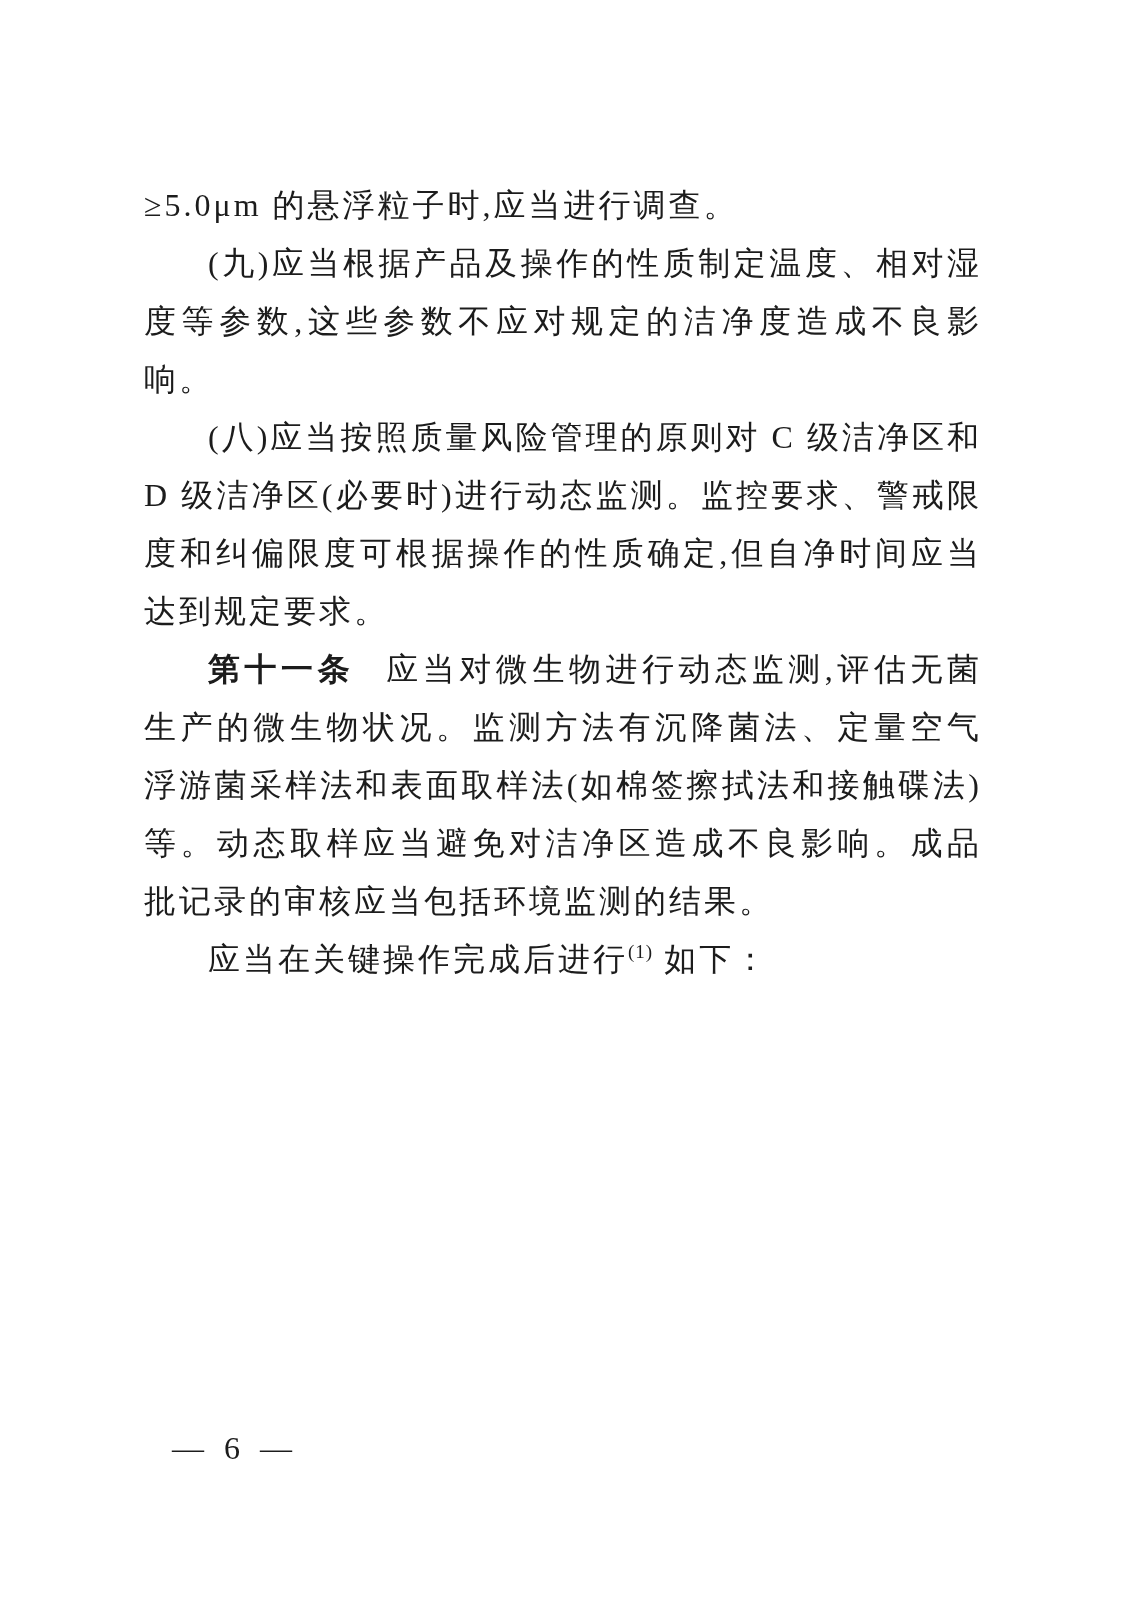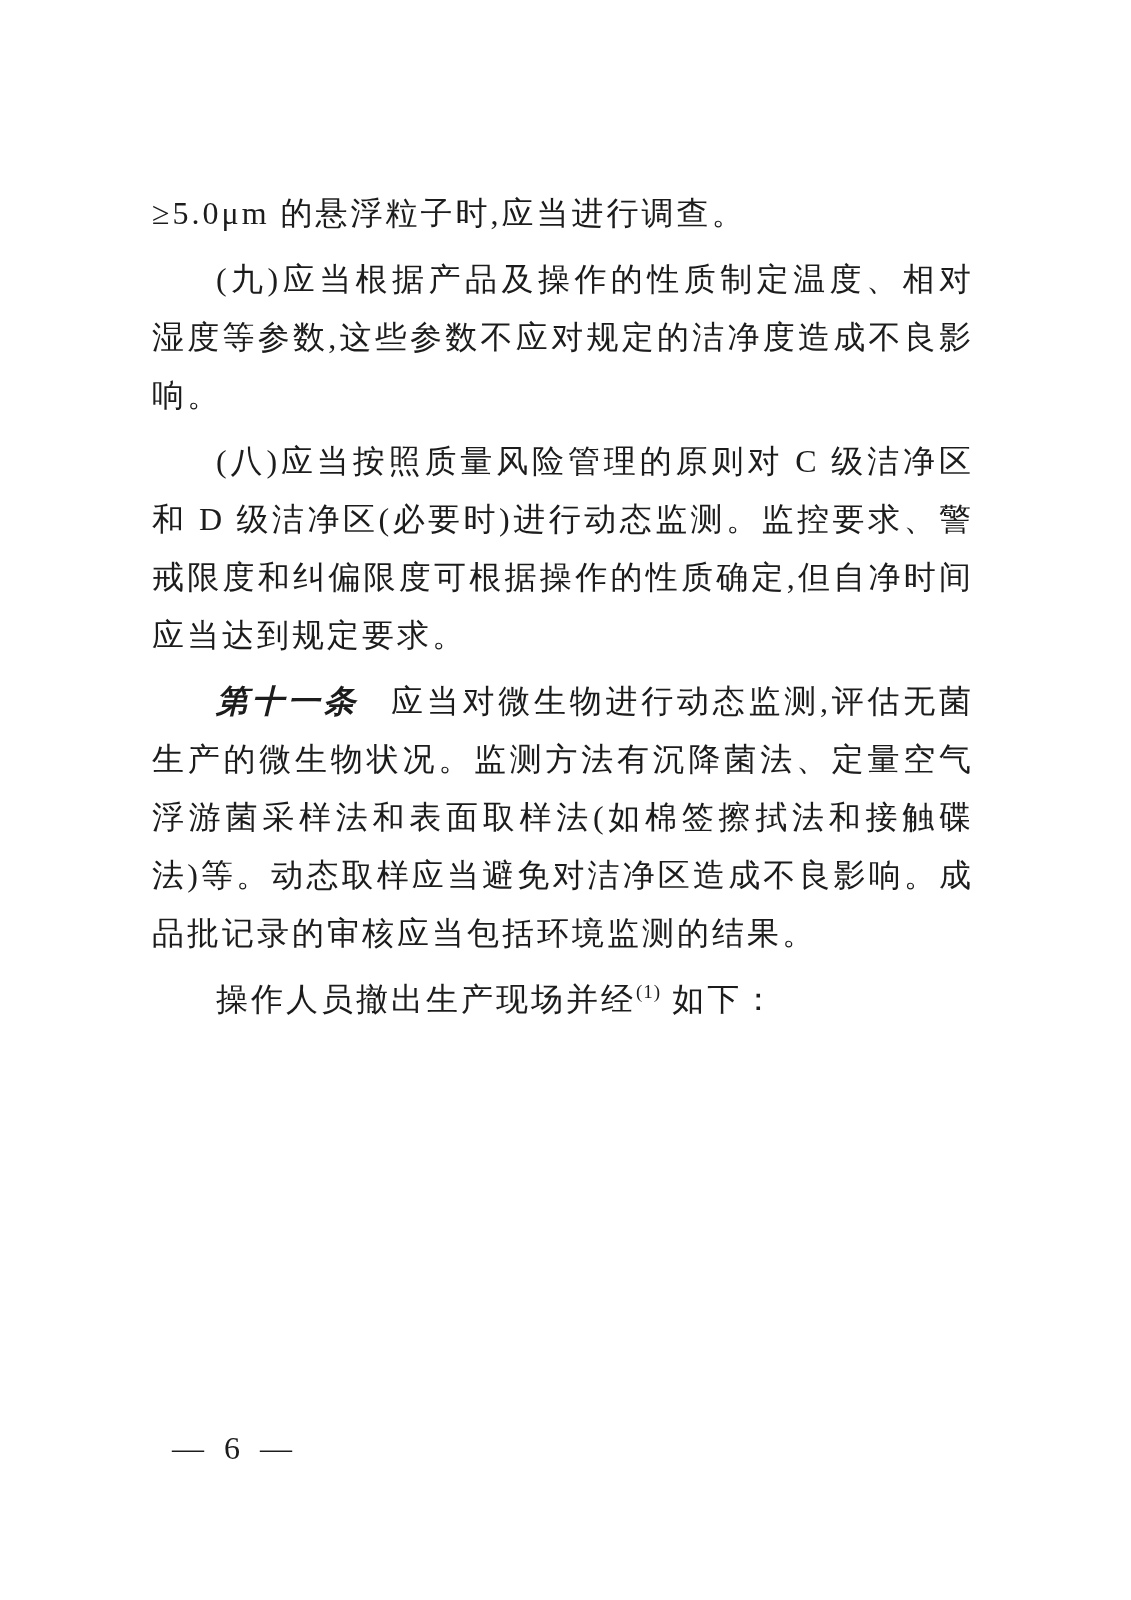--- a/index.html
+++ b/index.html
@@ -21,32 +21,31 @@
     left: 144px;
     top: 176px;
     width: 838px;
     font-size: 32px;
     line-height: 58px;
     text-align: justify;
     text-justify: inter-ideograph;
     letter-spacing: 3px;
   }
   .para {
-    margin: 8px;
+    margin: 0;
     padding: 0;
     text-indent: 2em;
   }
   .para.no-indent {
     text-indent: 0;
   }
   .article-label {
     font-family: "Liberation Sans", "DejaVu Sans", sans-serif;
     font-weight: bold;
     margin-right: 1em;
-    font-style: italic;
   }
   .footnote-ref {
     font-size: 19px;
     letter-spacing: 1px;
     vertical-align: super;
     line-height: 0;
   }
   .footer {
     position: absolute;
     left: 172px;
@@ -70,20 +69,20 @@
     <p class="para">(九)应当根据产品及操作的性质制定温度、相对湿度等参数,这些参数不应对规定的洁净度造成不良影响。</p>
 
     <p class="para">(八)应当按照质量风险管理的原则对 C 级洁净区和 D 级洁净区(必要时)进行动态监测。监控要求、警戒限度和纠偏限度可根据操作的性质确定,但自净时间应当达到规定要求。</p>
 
     <p class="para">
       <span class="article-label">第十一条</span><span>应当对微生物进行动态监测,评估无菌生产的微生物状况。监测方法有沉降菌法、定量空气浮游菌采样法和表面取样法(如棉签擦拭法和接触碟法)等。动态取样应当避免对洁净区造成不良影响。成品批记录的审核应当包括环境监测的结果。</span>
     </p>
 
 
     <p class="para">
-      <span>操作人员撤出生产现场并经</span><sup class="footnote-ref">(1)</sup><span> 如下：</span>
+      <span>应当在关键操作完成后进行</span><sup class="footnote-ref">(1)</sup><span> 如下：</span>
     </p>
 
   </div>
 
   <div class="footer">— 6 —</div>
 
 </div>
 
 </body></html>

